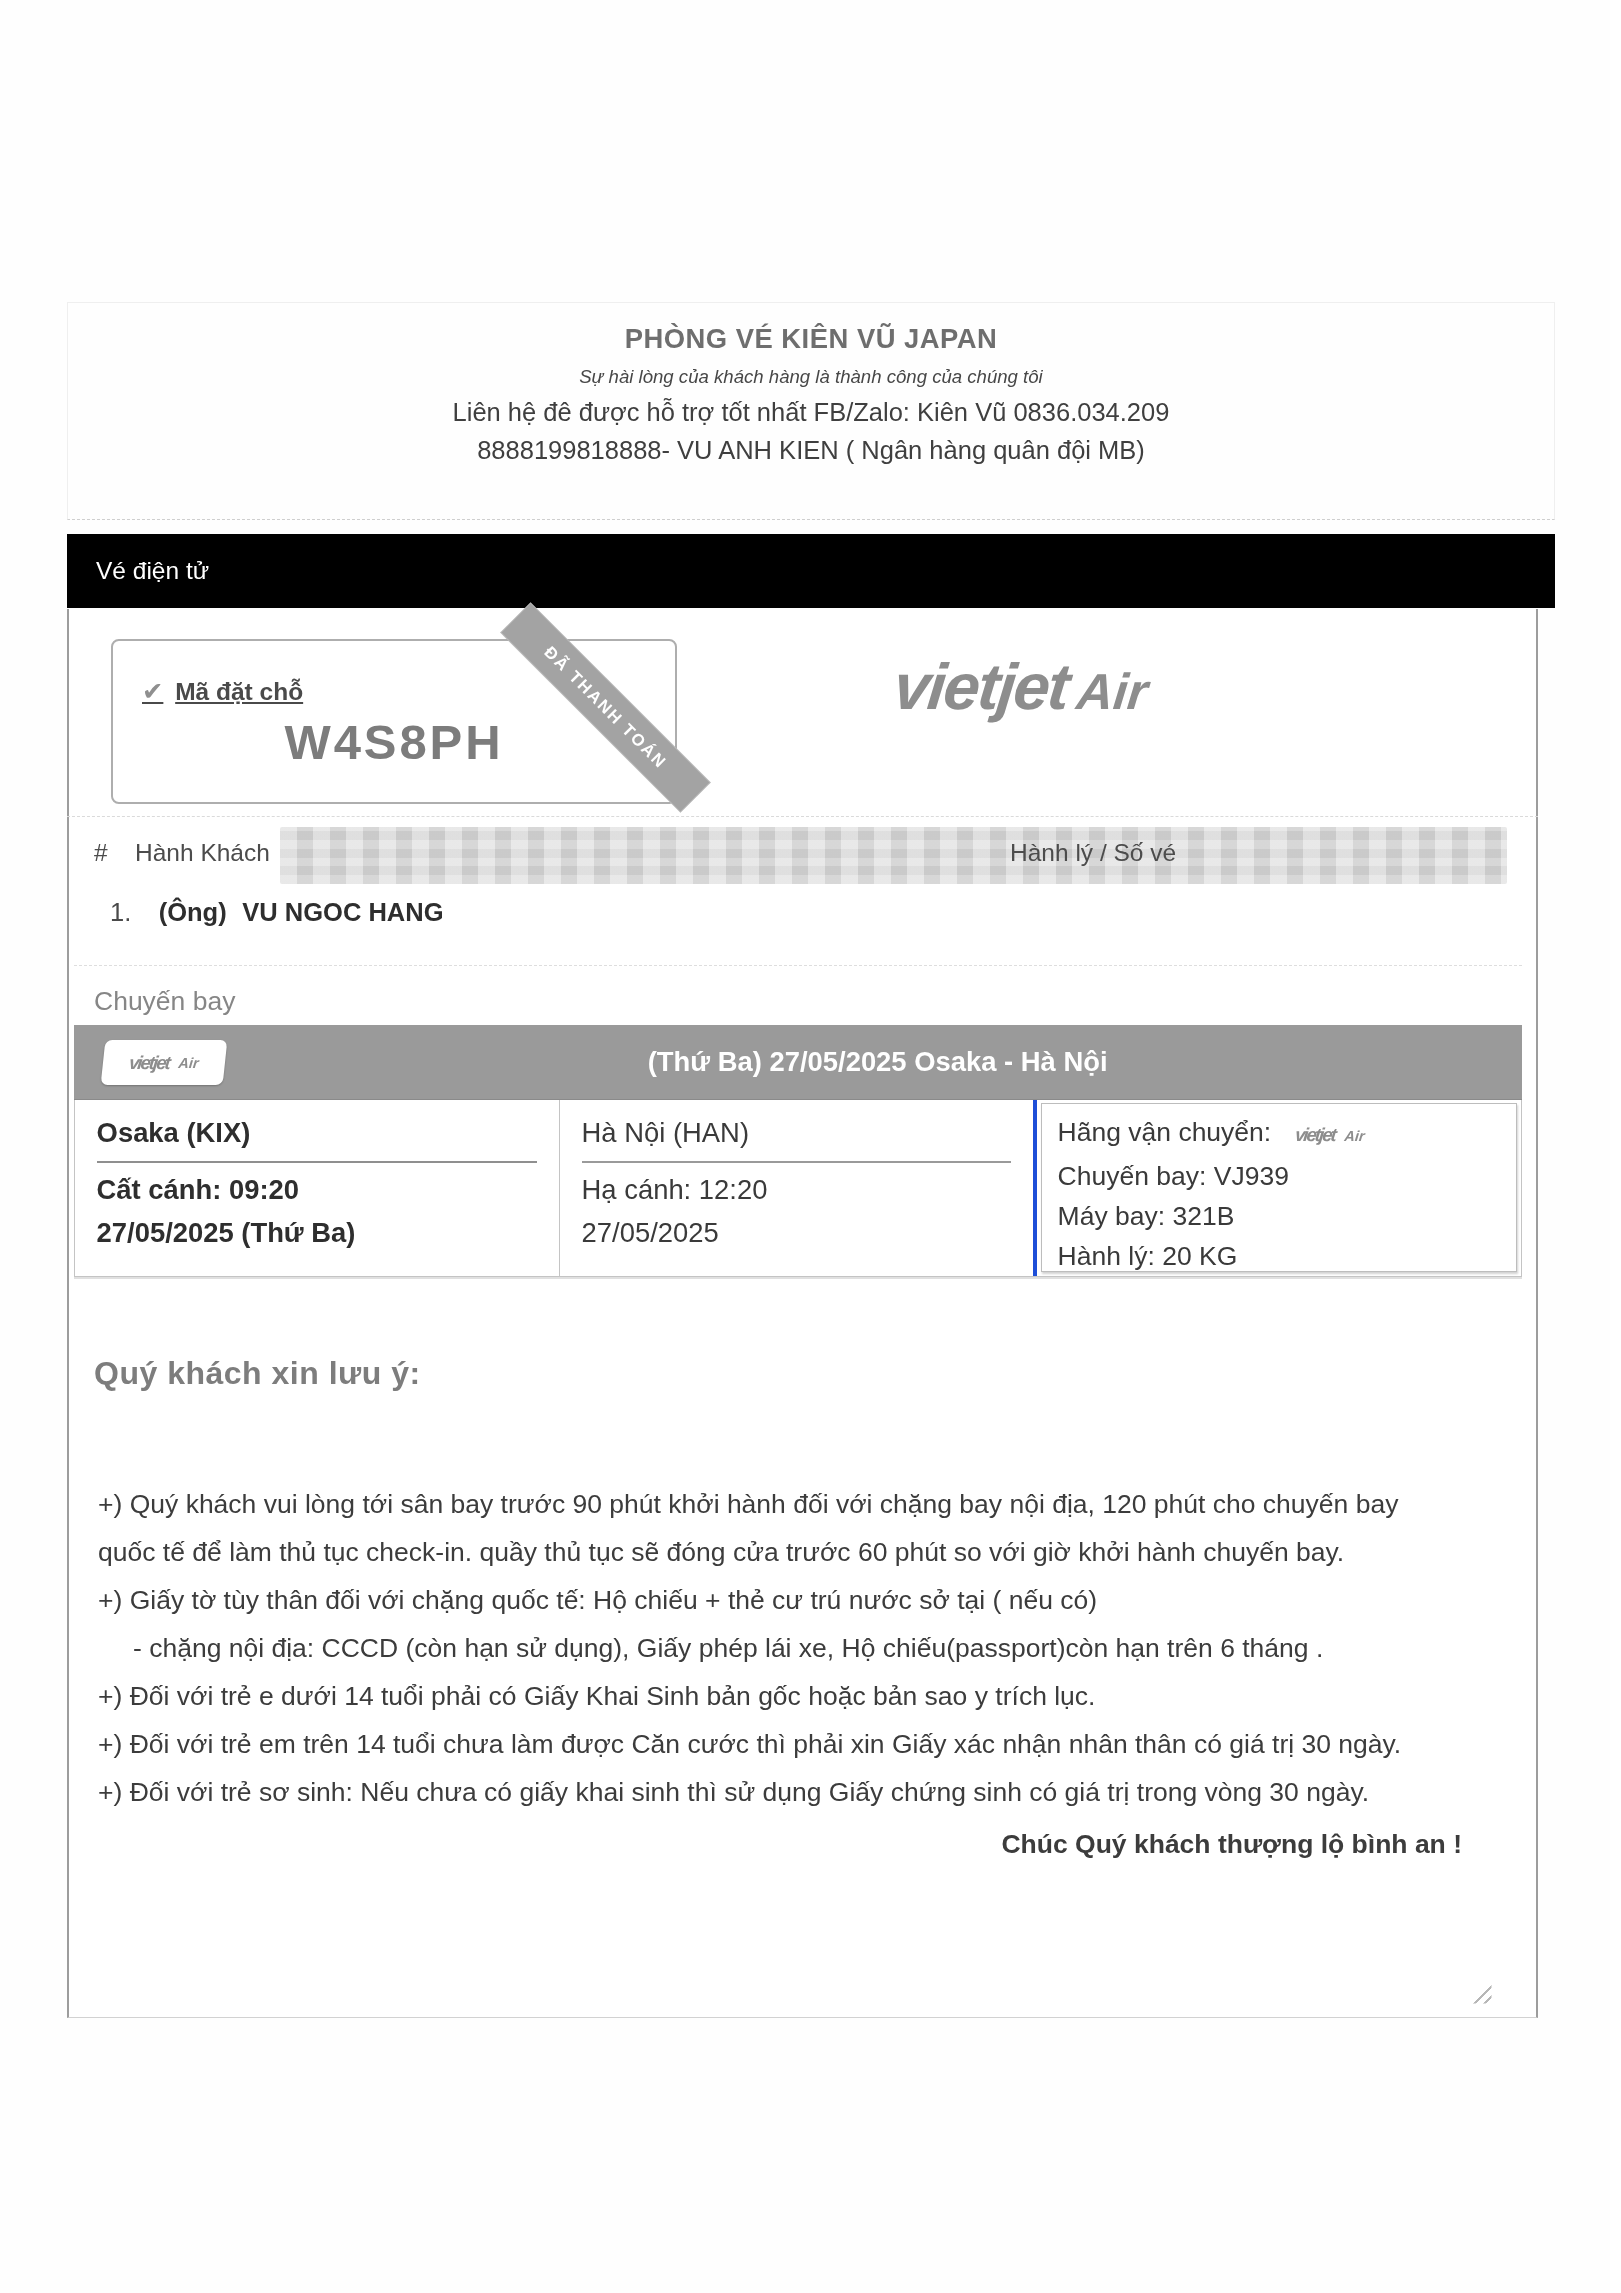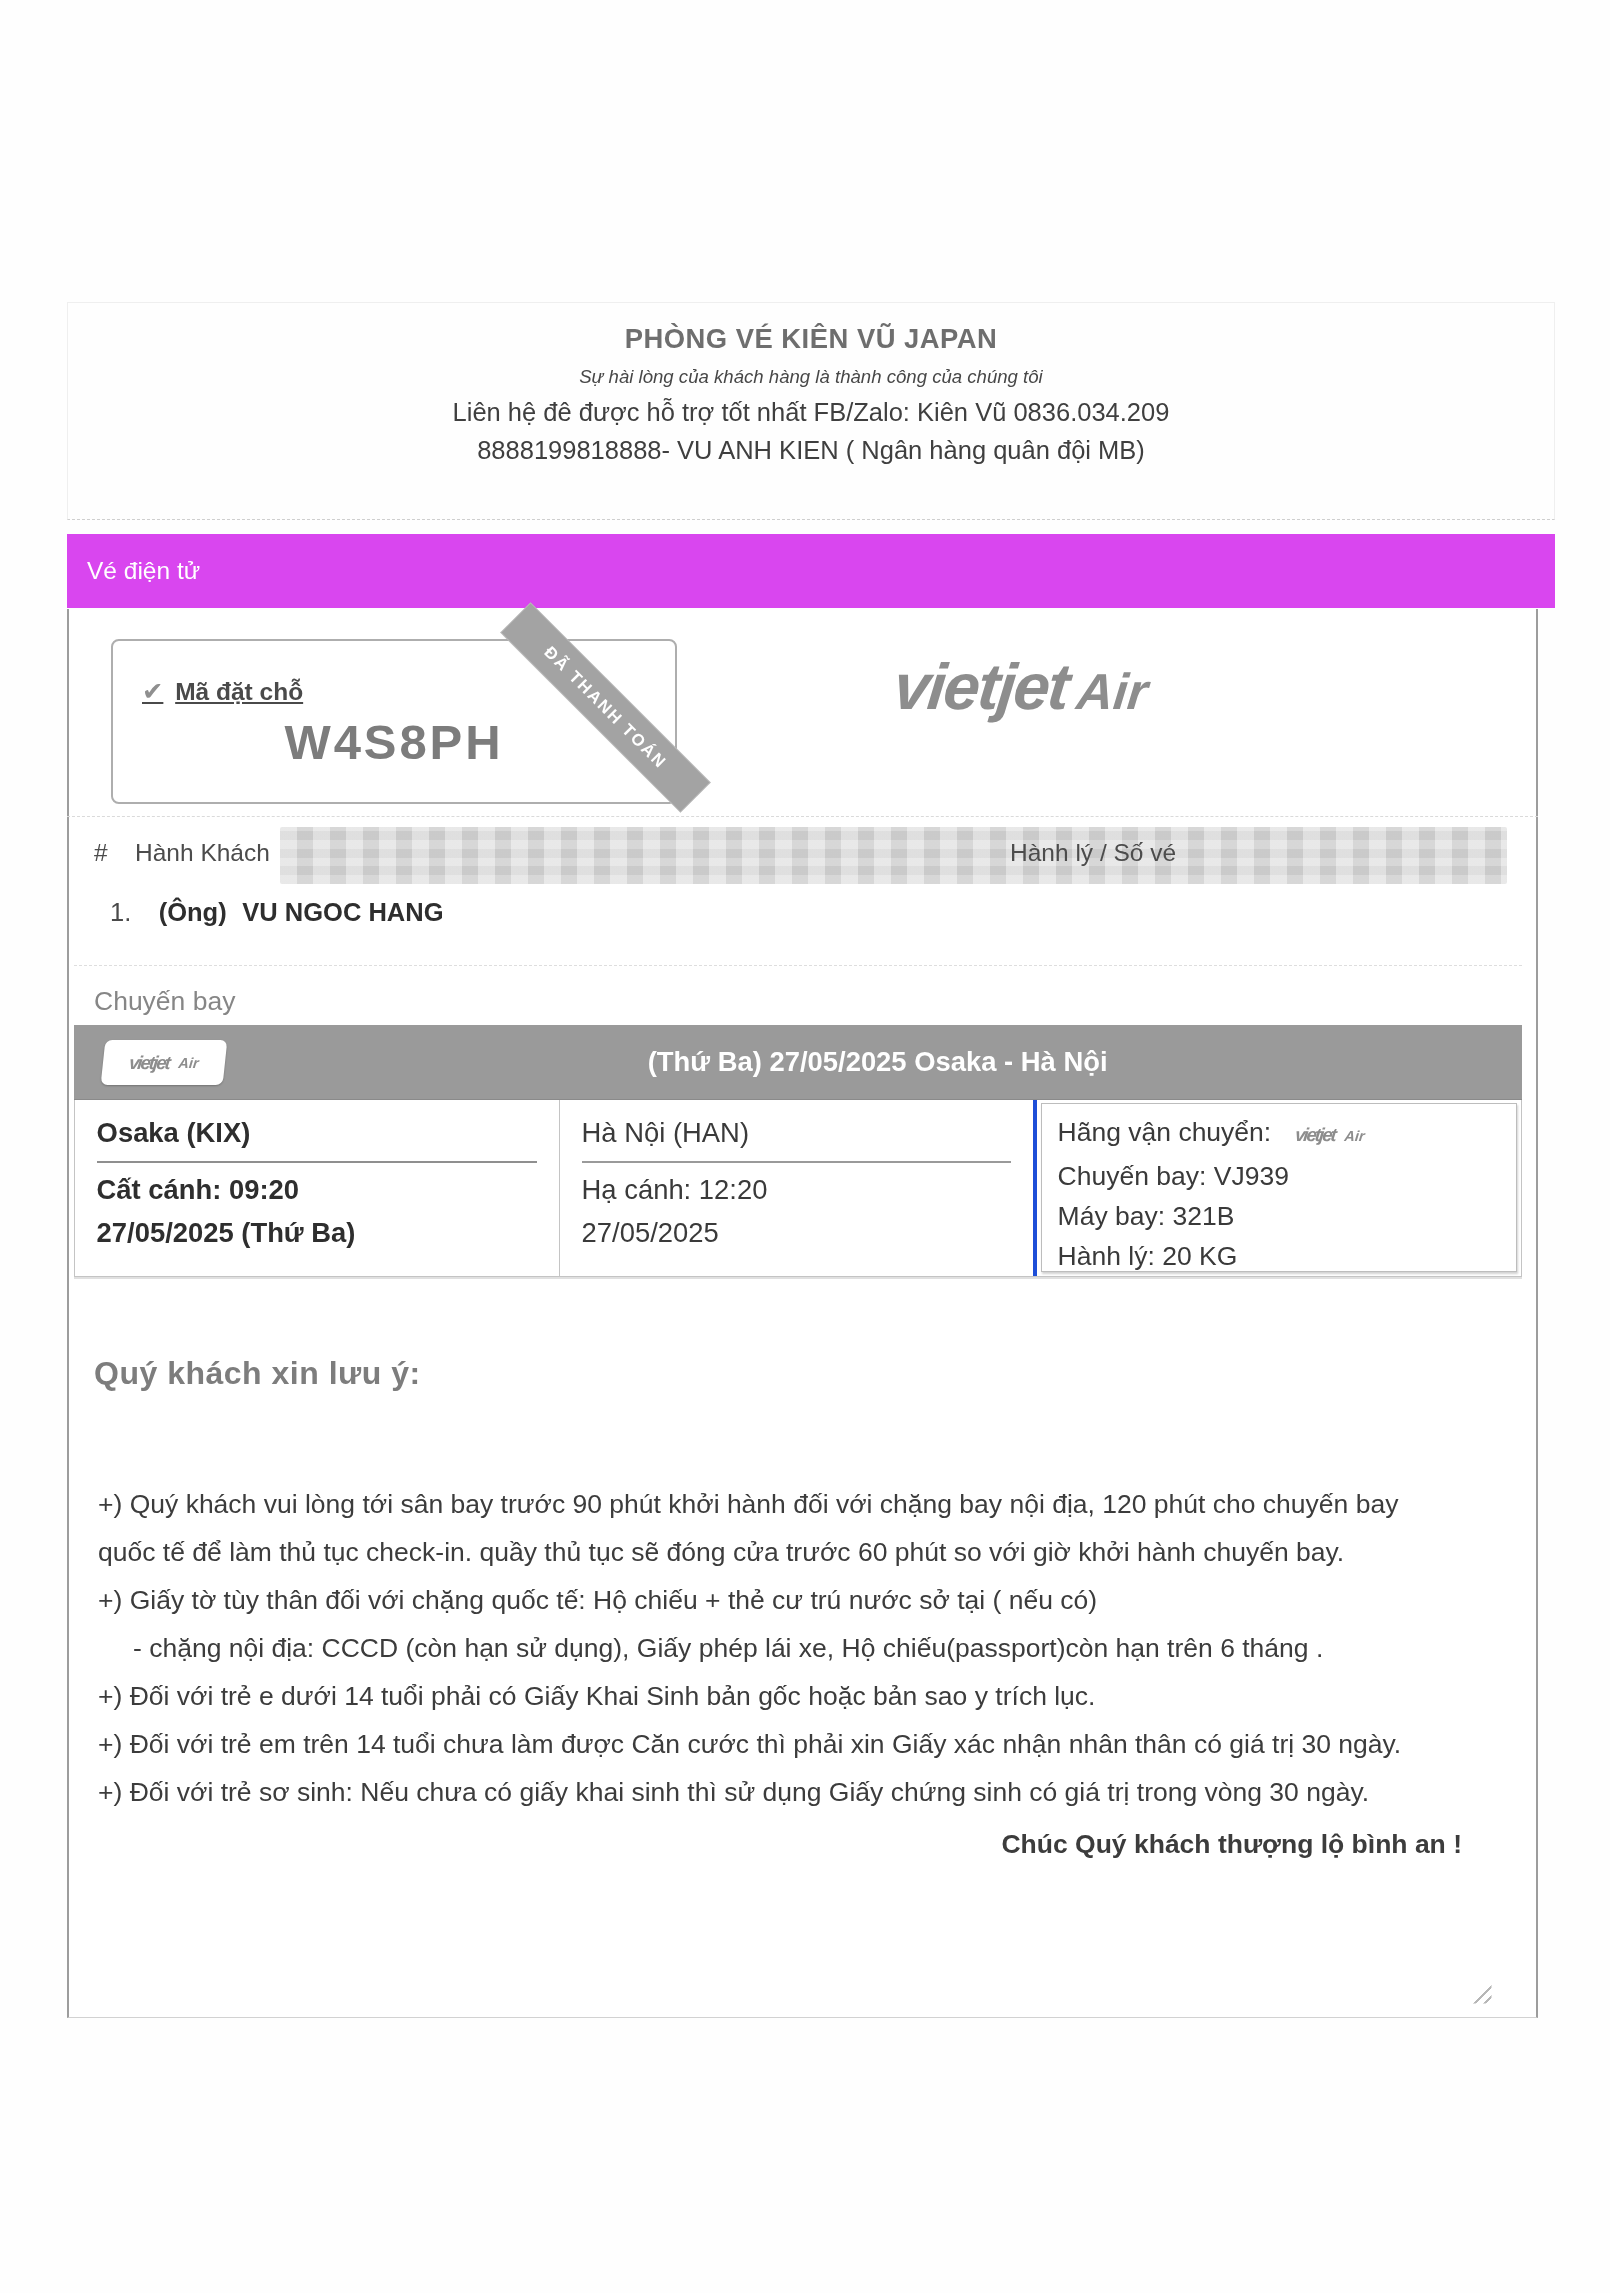--- a/index.html
+++ b/index.html
@@ -19,22 +19,22 @@
     border-bottom:1px dashed #cfcfcf;
     text-align:center;
   }
   .agency-name{margin-top:19.6px;font-size:27.4px;font-weight:bold;color:#6e6e6e;letter-spacing:0.5px;}
   .agency-tagline{margin-top:11.8px;font-size:18.6px;font-style:italic;color:#474747;}
   .agency-contact{margin-top:9.8px;font-size:25.5px;color:#3f3f3f;}
   .agency-bank{margin-top:8.8px;font-size:25.5px;color:#3f3f3f;}
   
   .ticket-bar{
     position:absolute;left:67px;top:534px;width:1488px;height:74px;
-    box-sizing:border-box;background:#d946ef;color:#ffffff;
-    font-size:24.5px;line-height:74px;padding-left:20px;
+    box-sizing:border-box;background:#000000;color:#ffffff;
+    font-size:24.5px;line-height:74px;padding-left:29px;
   }
   
   .main-box{
     position:absolute;left:67px;top:609px;width:1471px;height:1409px;
     box-sizing:border-box;
     border-left:2px solid #9d9d9d;
     border-right:2px solid #9d9d9d;
     border-bottom:1px solid #d2d2d2;
     background:#ffffff;
   }

